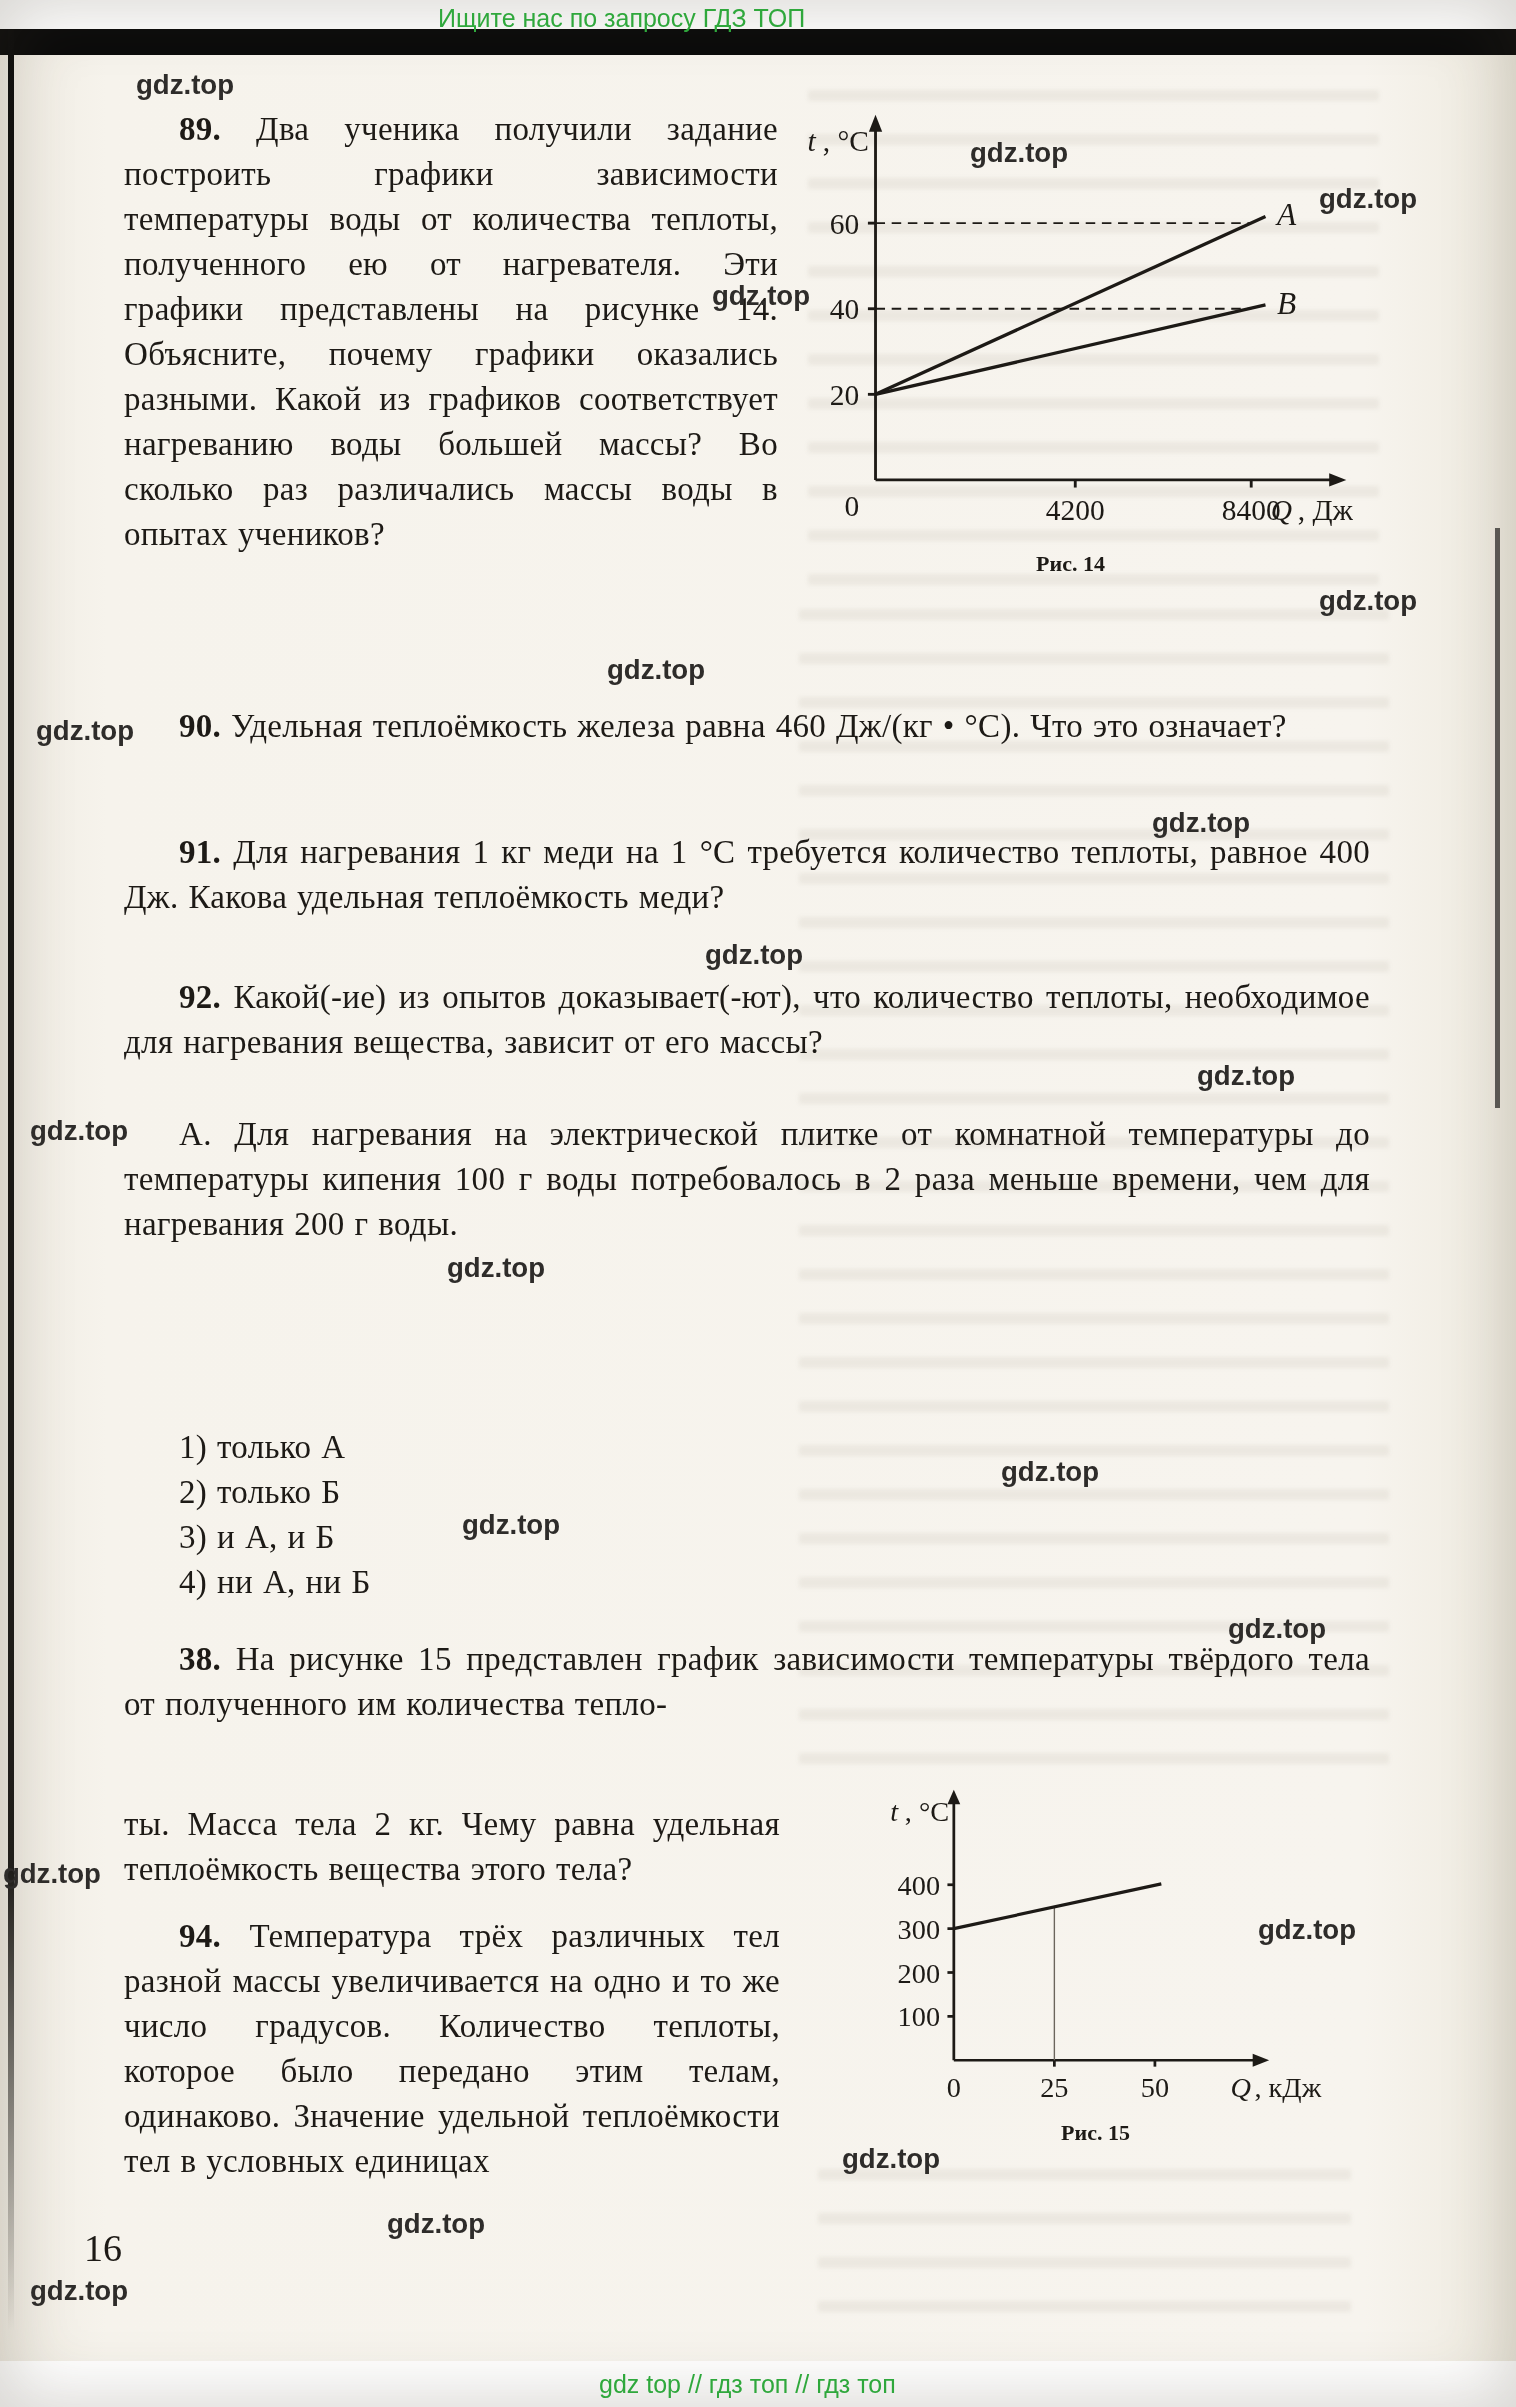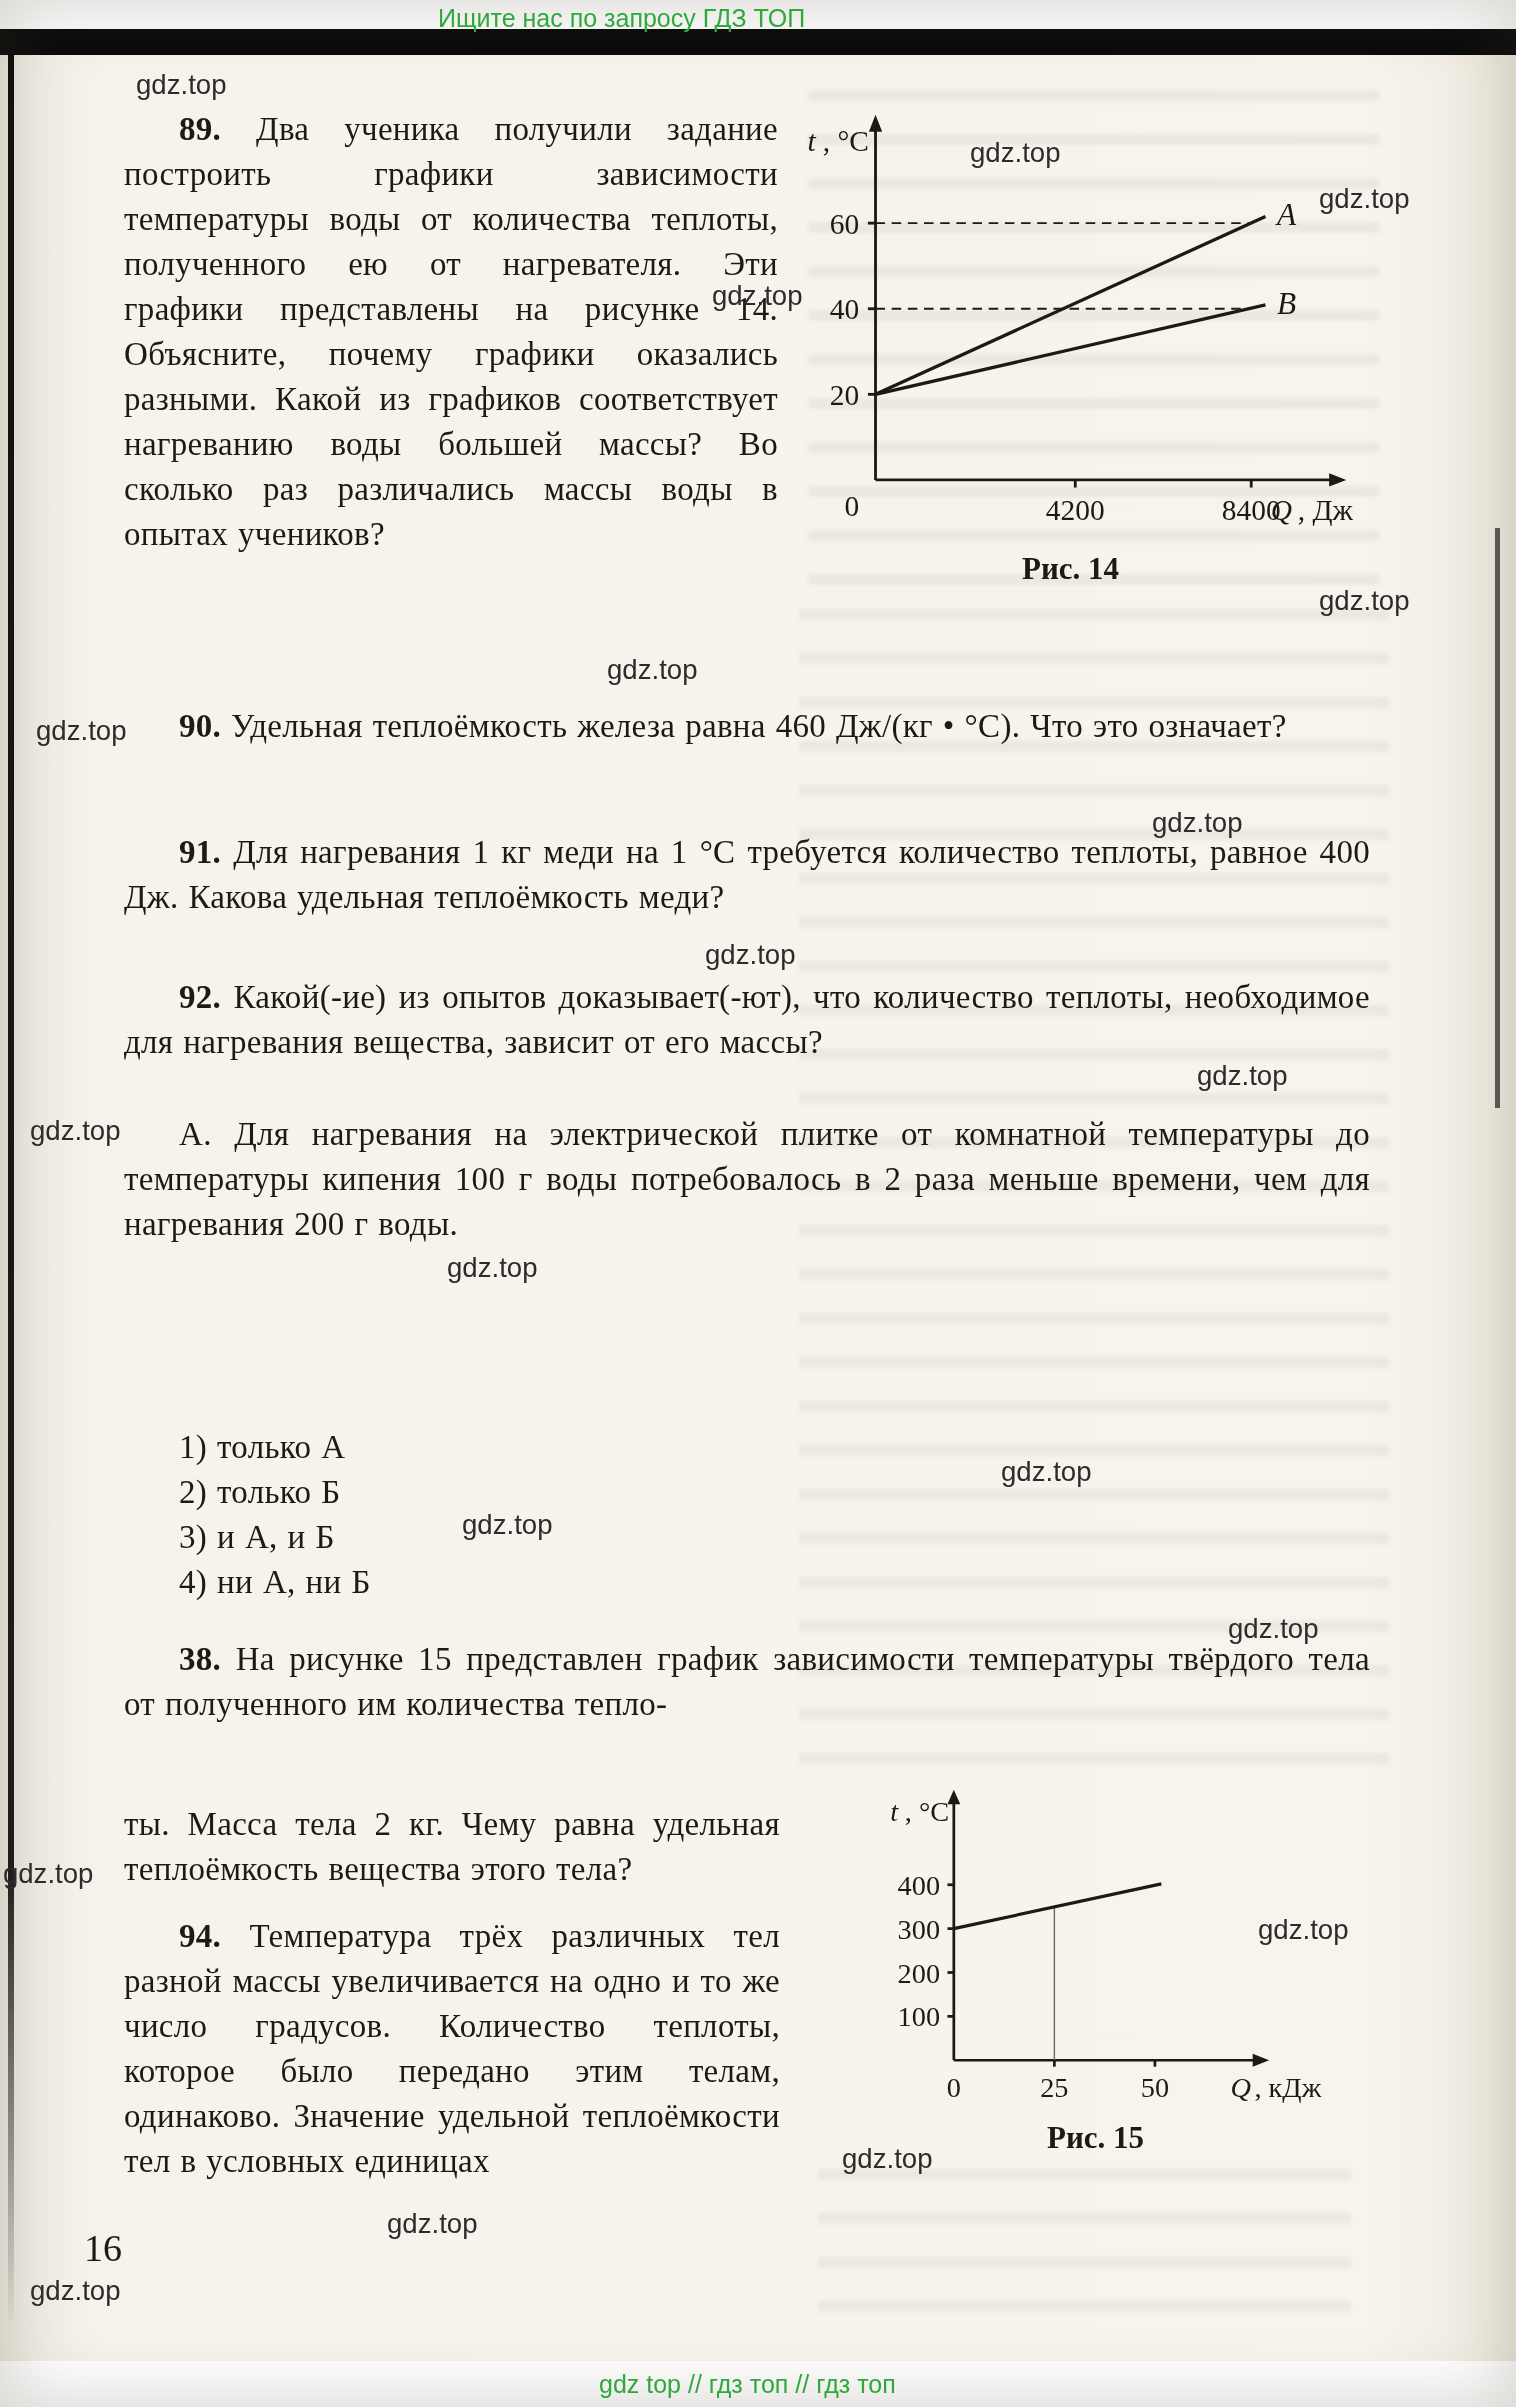--- a/index.html
+++ b/index.html
@@ -13,29 +13,29 @@
   .white-strip{position:absolute;left:0;width:100%;background:#ffffff;z-index:5;}
   .top-bar{position:absolute;left:0;top:28.5px;width:100%;height:26px;background:#0b0b0b;z-index:20;}
   .left-strip{position:absolute;left:7.6px;top:28.5px;width:6.7px;height:2302px;z-index:20;
     background:linear-gradient(to bottom,#0c0c0c 0%,#1c1b19 80%,rgba(30,28,25,0) 100%);}
   .right-line{position:absolute;left:1495px;top:528px;width:4.8px;height:580px;background:#2b2a28;opacity:.75;z-index:20;}
   .bleed{position:absolute;z-index:1;opacity:.55;filter:blur(1.9px);
     background-image:repeating-linear-gradient(to bottom,rgba(125,113,92,0.16) 0 11.4px,rgba(125,113,92,0) 11.4px 44px);}
   .green-link{position:absolute;z-index:30;font-family:"Liberation Sans",sans-serif;
     color:#2fa83c;font-size:25px;z-index:30;}
   .watermark{position:absolute;z-index:30;font-family:"Liberation Sans",sans-serif;
-    font-size:27.6px;color:#2e2c2a;white-space:nowrap;}
+    font-size:27.6px;color:#2e2c2a;white-space:nowrap;font-weight:bold;}
   .prob{position:absolute;z-index:10;font-size:33px;line-height:45px;color:#1d1a16;
     text-align:justify;letter-spacing:0.3px;word-spacing:1.4px;margin-left:36px;}
   .prob .pnum{font-weight:bold;}
   .indent{text-indent:55px;}
   .answers{text-align:left;}
   .answers div{padding-left:55px;line-height:45px;}
   .figure{position:absolute;z-index:10;}
-  .figcap{text-align:center;font-weight:bold;font-size:31px;color:#1d1a16;margin-top:9.5px;}
+  .figcap{text-align:center;font-weight:bold;font-size:22px;color:#1d1a16;margin-top:9.5px;}
   .page-number{position:absolute;z-index:10;font-size:38px;color:#1d1a16;}
   svg text{fill:#1d1a16;font-family:"Liberation Serif",serif;font-size:31px;}
   svg .var{font-style:italic;}
   svg .serieslabel{font-style:italic;font-size:33px;}
 </style>
 </head>
 <body>
 
 <div class="page">
 

